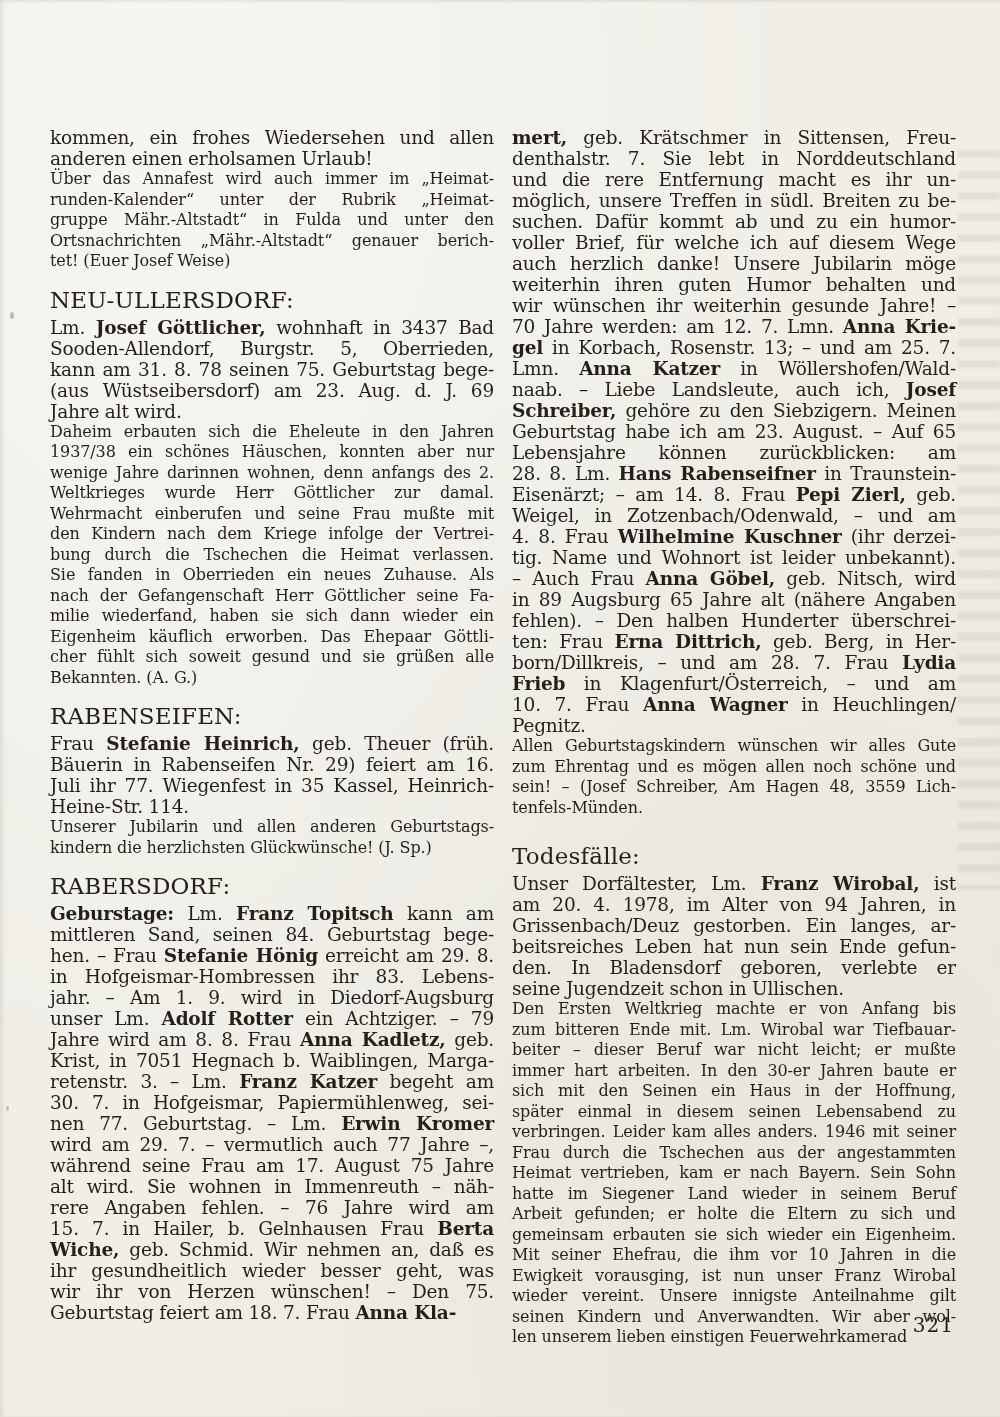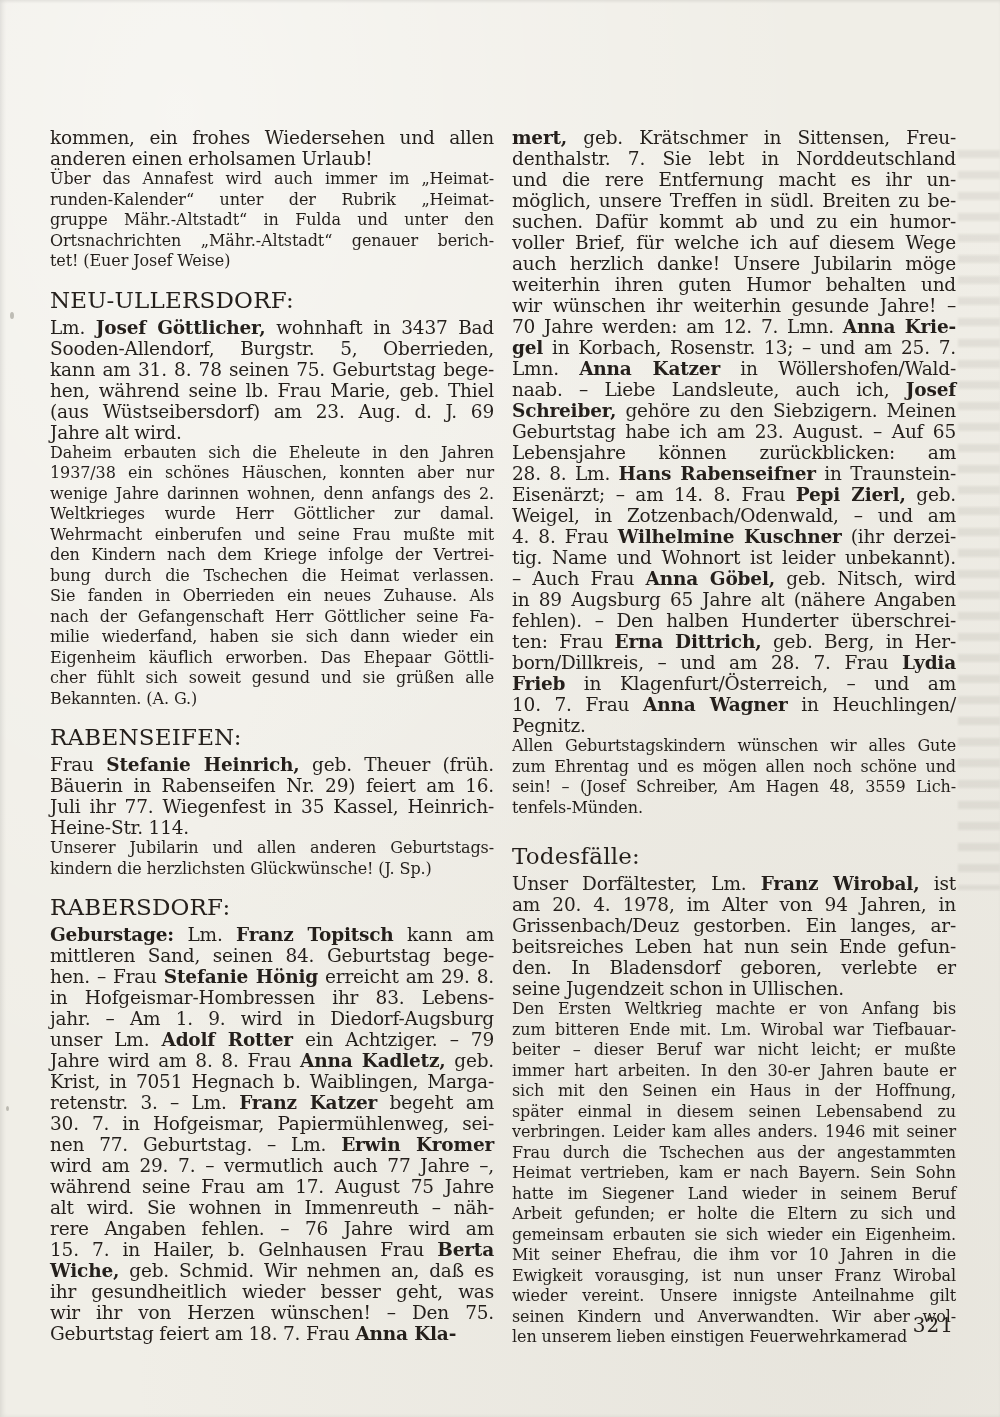--- a/index.html
+++ b/index.html
@@ -52,21 +52,20 @@
         <div class="line">runden-Kalender“ unter der Rubrik „Heimat-</div>
         <div class="line">gruppe Mähr.-Altstadt“ in Fulda und unter den</div>
         <div class="line">Ortsnachrichten „Mähr.-Altstadt“ genauer berich-</div>
         <div class="line last">tet! (Euer Josef Weise)</div>
       </div>
       <div class="heading">NEU-ULLERSDORF:</div>
       <div class="para large">
         <div class="line">Lm. <b>Josef Göttlicher,</b> wohnhaft in 3437 Bad</div>
         <div class="line">Sooden-Allendorf, Burgstr. 5, Oberrieden,</div>
         <div class="line">kann am 31. 8. 78 seinen 75. Geburtstag bege-</div>
-        <div class="line">hen, während seine lb. Frau Marie, geb. Thiel</div>
         <div class="line">(aus Wüstseibersdorf) am 23. Aug. d. J. 69</div>
         <div class="line last">Jahre alt wird.</div>
       </div>
       <div class="para small">
         <div class="line">Daheim erbauten sich die Eheleute in den Jahren</div>
         <div class="line">1937/38 ein schönes Häuschen, konnten aber nur</div>
         <div class="line">wenige Jahre darinnen wohnen, denn anfangs des 2.</div>
         <div class="line">Weltkrieges wurde Herr Göttlicher zur damal.</div>
         <div class="line">Wehrmacht einberufen und seine Frau mußte mit</div>
         <div class="line">den Kindern nach dem Kriege infolge der Vertrei-</div>

